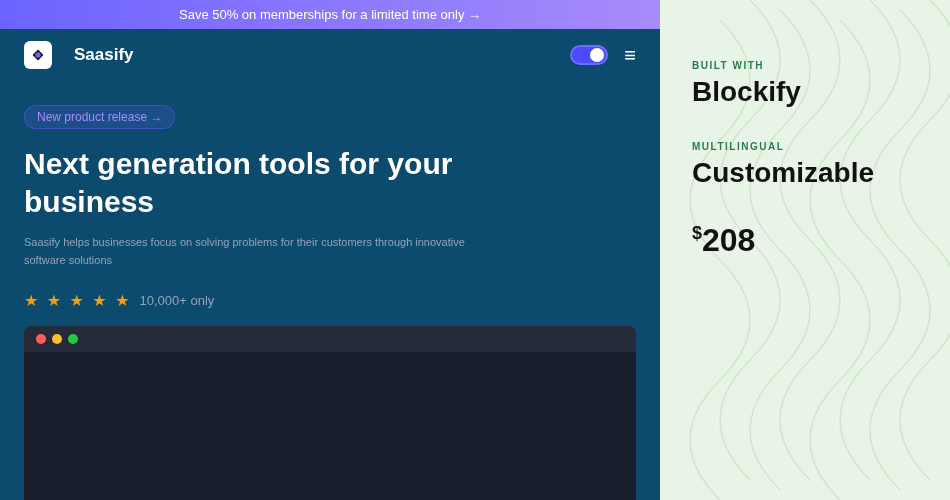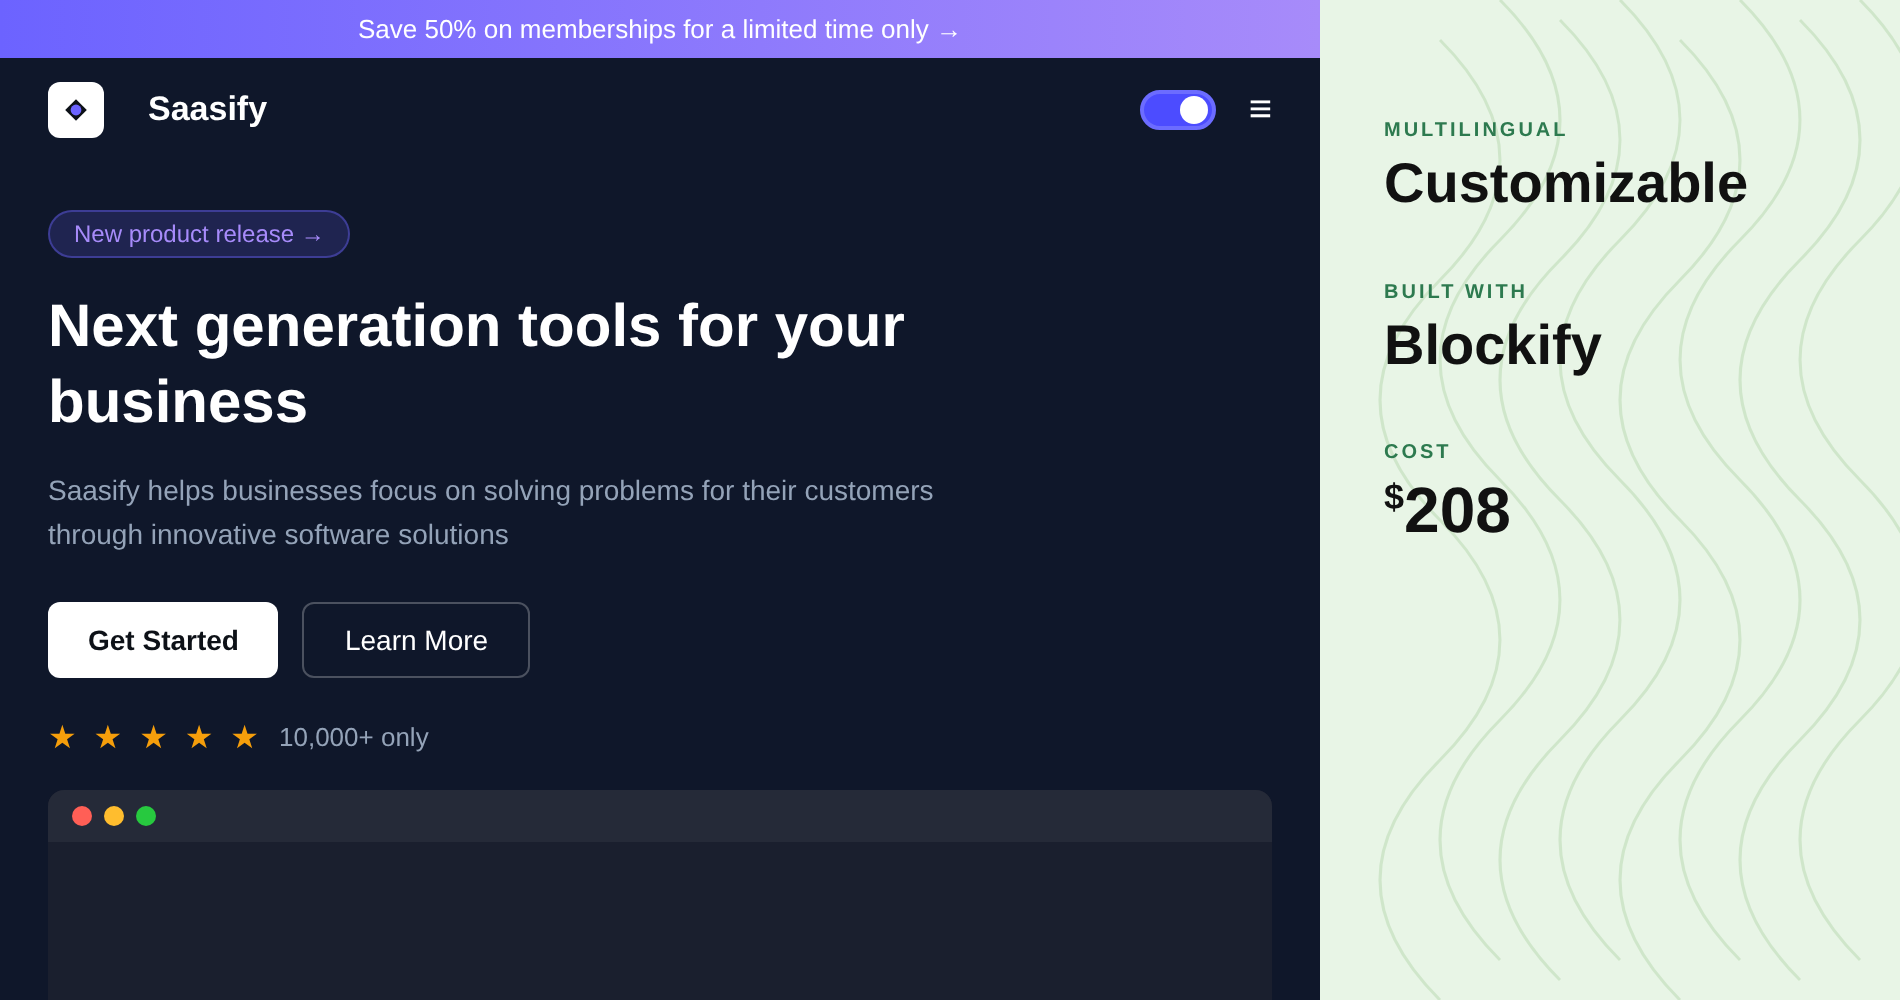--- a/index.html
+++ b/index.html
@@ -8,21 +8,21 @@
       height: 500px;
       overflow: hidden;
       display: flex;
       font-family: -apple-system, BlinkMacSystemFont, 'Segoe UI', sans-serif;
     }
 
     
     .left-panel {
       width: 660px;
       height: 500px;
-      background: #0f172a;
+      background: #0c4a6e;
       display: flex;
       flex-direction: column;
       overflow: hidden;
       position: relative;
     }
 
     
     .banner {
       background: linear-gradient(90deg, #6c63ff, #a78bfa);
       text-align: center;
@@ -122,21 +122,21 @@
       color: #ffffff;
       font-size: 30px;
       font-weight: 700;
       line-height: 1.25;
       max-width: 520px;
       margin-bottom: 14px;
     }
 
     .hero-sub {
       color: #94a3b8;
-      font-size: 14px;
+      font-size: 11px;
       line-height: 1.6;
       max-width: 480px;
       margin-bottom: 22px;
     }
 
     .cta-buttons {
       display: flex;
       gap: 12px;
       margin-bottom: 20px;
     }
@@ -290,24 +290,20 @@
   </nav>
 
   <div class="hero">
     <div class="new-release-badge">
       <span>New product release →</span>
     </div>
 
     <h1 class="hero-title">Next generation tools for your business</h1>
     <p class="hero-sub">Saasify helps businesses focus on solving problems for their customers through innovative software solutions</p>
 
-    <div class="cta-buttons">
-      <button class="btn-primary">Get Started</button>
-      <button class="btn-secondary">Learn More</button>
-    </div>
 
     <div class="stars-row">
       <span class="stars">★ ★ ★ ★ ★</span>
       <span class="users-text">10,000+ only</span>
     </div>
   </div>
 
   <div class="browser-mockup">
     <div class="browser-bar">
       <div class="dot dot-red"></div>
@@ -328,30 +324,29 @@
     <path d="M 150 0 Q 210 60 150 120 Q 90 180 150 240 Q 210 300 150 360 Q 90 420 150 480" stroke="#b8d8b0" stroke-width="1.5" fill="none"></path>
     <path d="M 180 20 Q 240 80 180 140 Q 120 200 180 260 Q 240 320 180 380 Q 120 440 180 500" stroke="#b8d8b0" stroke-width="1.5" fill="none"></path>
     <path d="M 210 0 Q 270 60 210 120 Q 150 180 210 240 Q 270 300 210 360 Q 150 420 210 480" stroke="#b8d8b0" stroke-width="1.5" fill="none"></path>
     <path d="M 240 10 Q 300 70 240 130 Q 180 190 240 250 Q 300 310 240 370 Q 180 430 240 490" stroke="#b8d8b0" stroke-width="1.5" fill="none"></path>
     <path d="M 270 0 Q 330 60 270 120 Q 210 180 270 240 Q 330 300 270 360 Q 210 420 270 480" stroke="#b8d8b0" stroke-width="1.5" fill="none"></path>
   </svg>
 
   <div class="right-content">
 
     <div class="info-block">
+      <div class="info-label">BUILT WITH</div>
+      <div class="info-value">Blockify</div>
+    </div>
+
+    <div class="info-block">
       <div class="info-label">MULTILINGUAL</div>
       <div class="info-value">Customizable</div>
     </div>
 
     <div class="info-block">
-      <div class="info-label">BUILT WITH</div>
-      <div class="info-value">Blockify</div>
-    </div>
-
-    <div class="info-block">
-      <div class="info-label">COST</div>
       <div class="info-value cost-value">
         <span class="cost-dollar">$</span><span>208</span>
       </div>
     </div>
 
   </div>
 </div>
 
 </body></html>

